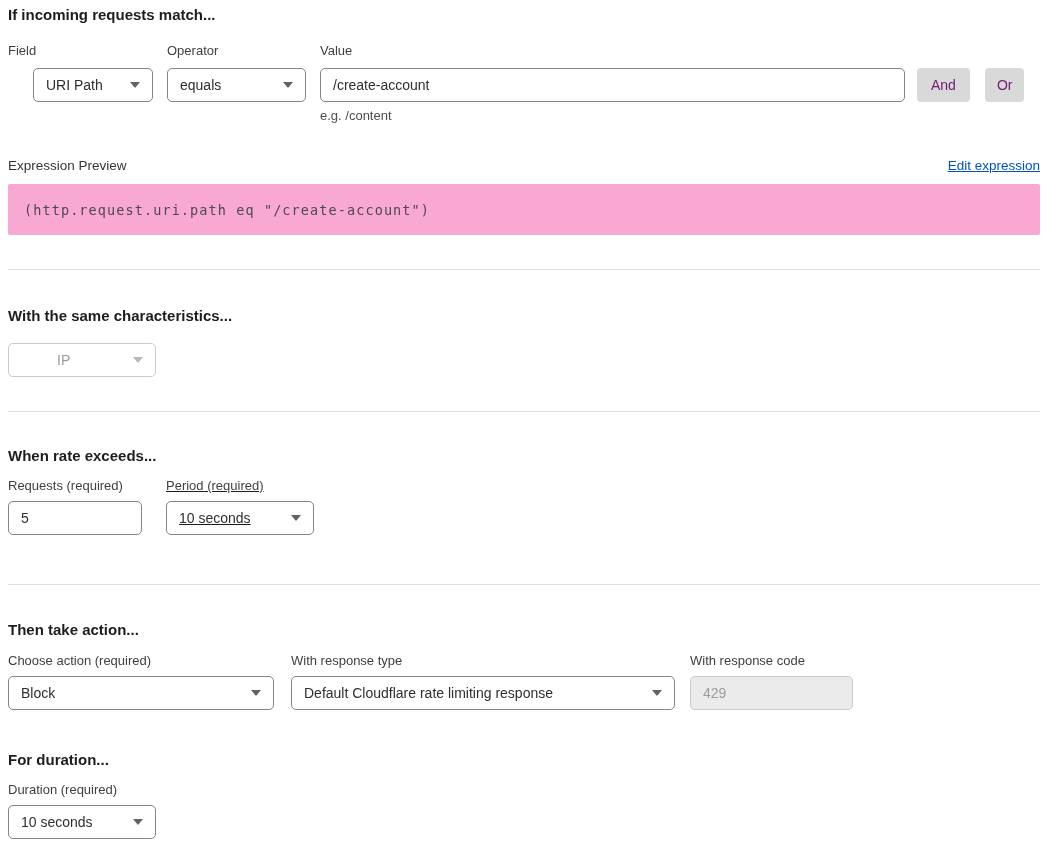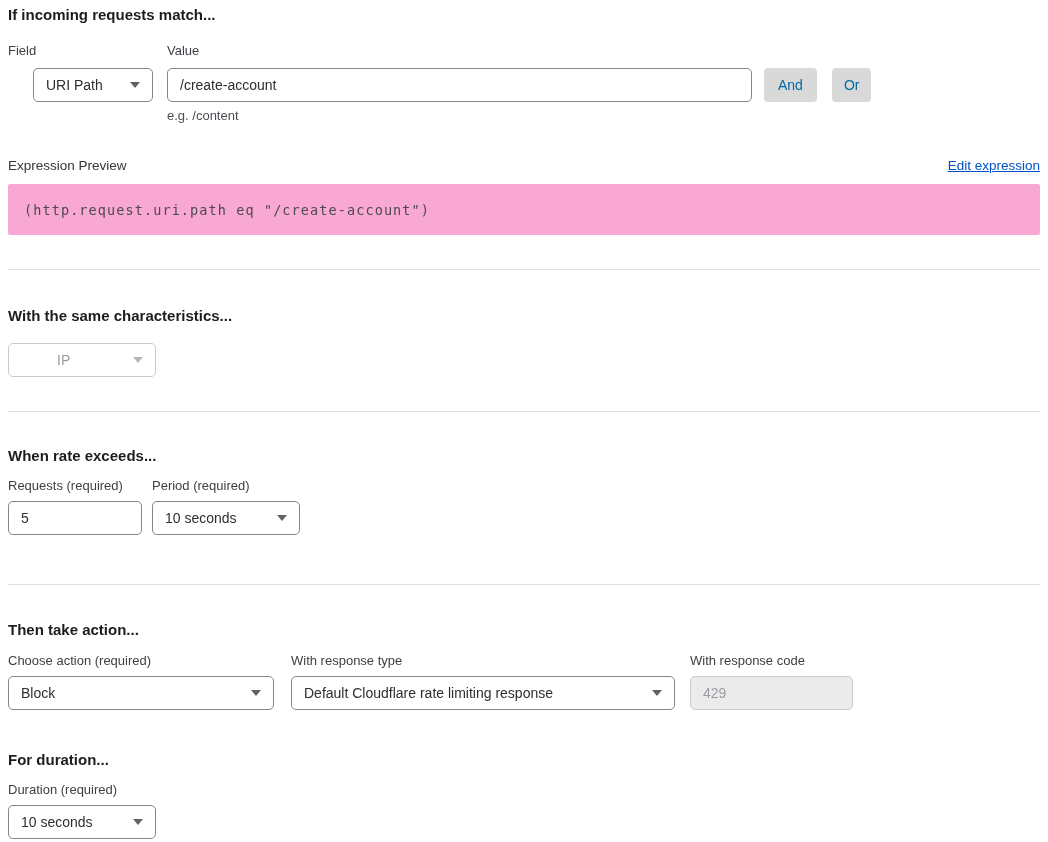--- a/index.html
+++ b/index.html
@@ -55,21 +55,21 @@
     color: #9a9ca1;
   }
   .pill-button {
     height: 34px;
     padding: 0 14px;
     background: #d9d9d9;
     border: none;
     border-radius: 4px;
     font-family: "Liberation Sans", sans-serif;
     font-size: 14px;
-    color: #0369a1;
+    color: #701a75;
     cursor: pointer;
   }
   .helper-text {
     font-size: 13px;
     color: #4c4e54;
     margin-top: 7px;
     line-height: 14px;
   }
   .divider {
     height: 1px;
@@ -119,21 +119,21 @@
 
   
   #characteristics-title { margin-top: 38px; }
   #characteristic-select { margin-top: 19px; width: 148px; padding-left: 48px; }
   #divider-2 { margin-top: 34px; }
 
   
   #rate-title { margin-top: 36px; }
   #rate-row { margin-top: 15px; }
   #requests-group .control { width: 134px; }
-  #period-group { margin-left: 10px; }
+  #period-group { margin-left: 24px; text-decoration: underline; }
   #period-group .control { width: 148px; }
   #rate-row .field-label { margin-bottom: 8px; }
   #divider-3 { margin-top: 49px; }
 
   
   #action-title { margin-top: 37px; }
   #action-row { margin-top: 16px; }
   #action-row .field-label { margin-bottom: 8px; }
   #action-group .control { width: 266px; gap: 8px; }
   #response-type-group { margin-left: 17px; }
@@ -153,20 +153,27 @@
 
 <div class="flex-row" id="match-row">
   <div class="col" id="field-group">
     <label class="field-label">Field</label>
     <div class="control select">
       <span>URI Path</span>
       <span class="caret-icon"></span>
     </div>
   </div>
 
+  <div class="col" id="operator-group">
+    <label class="field-label">Operator</label>
+    <div class="control select">
+      <span>equals</span>
+      <span class="caret-icon"></span>
+    </div>
+  </div>
 
   <div class="col" id="value-group">
     <label class="field-label">Value</label>
     <input class="control" type="text" value="/create-account" style="">
     <div class="helper-text">e.g. /content</div>
   </div>
 
   <button class="pill-button" id="and-button">And</button>
   <button class="pill-button" id="or-button">Or</button>
 </div>

